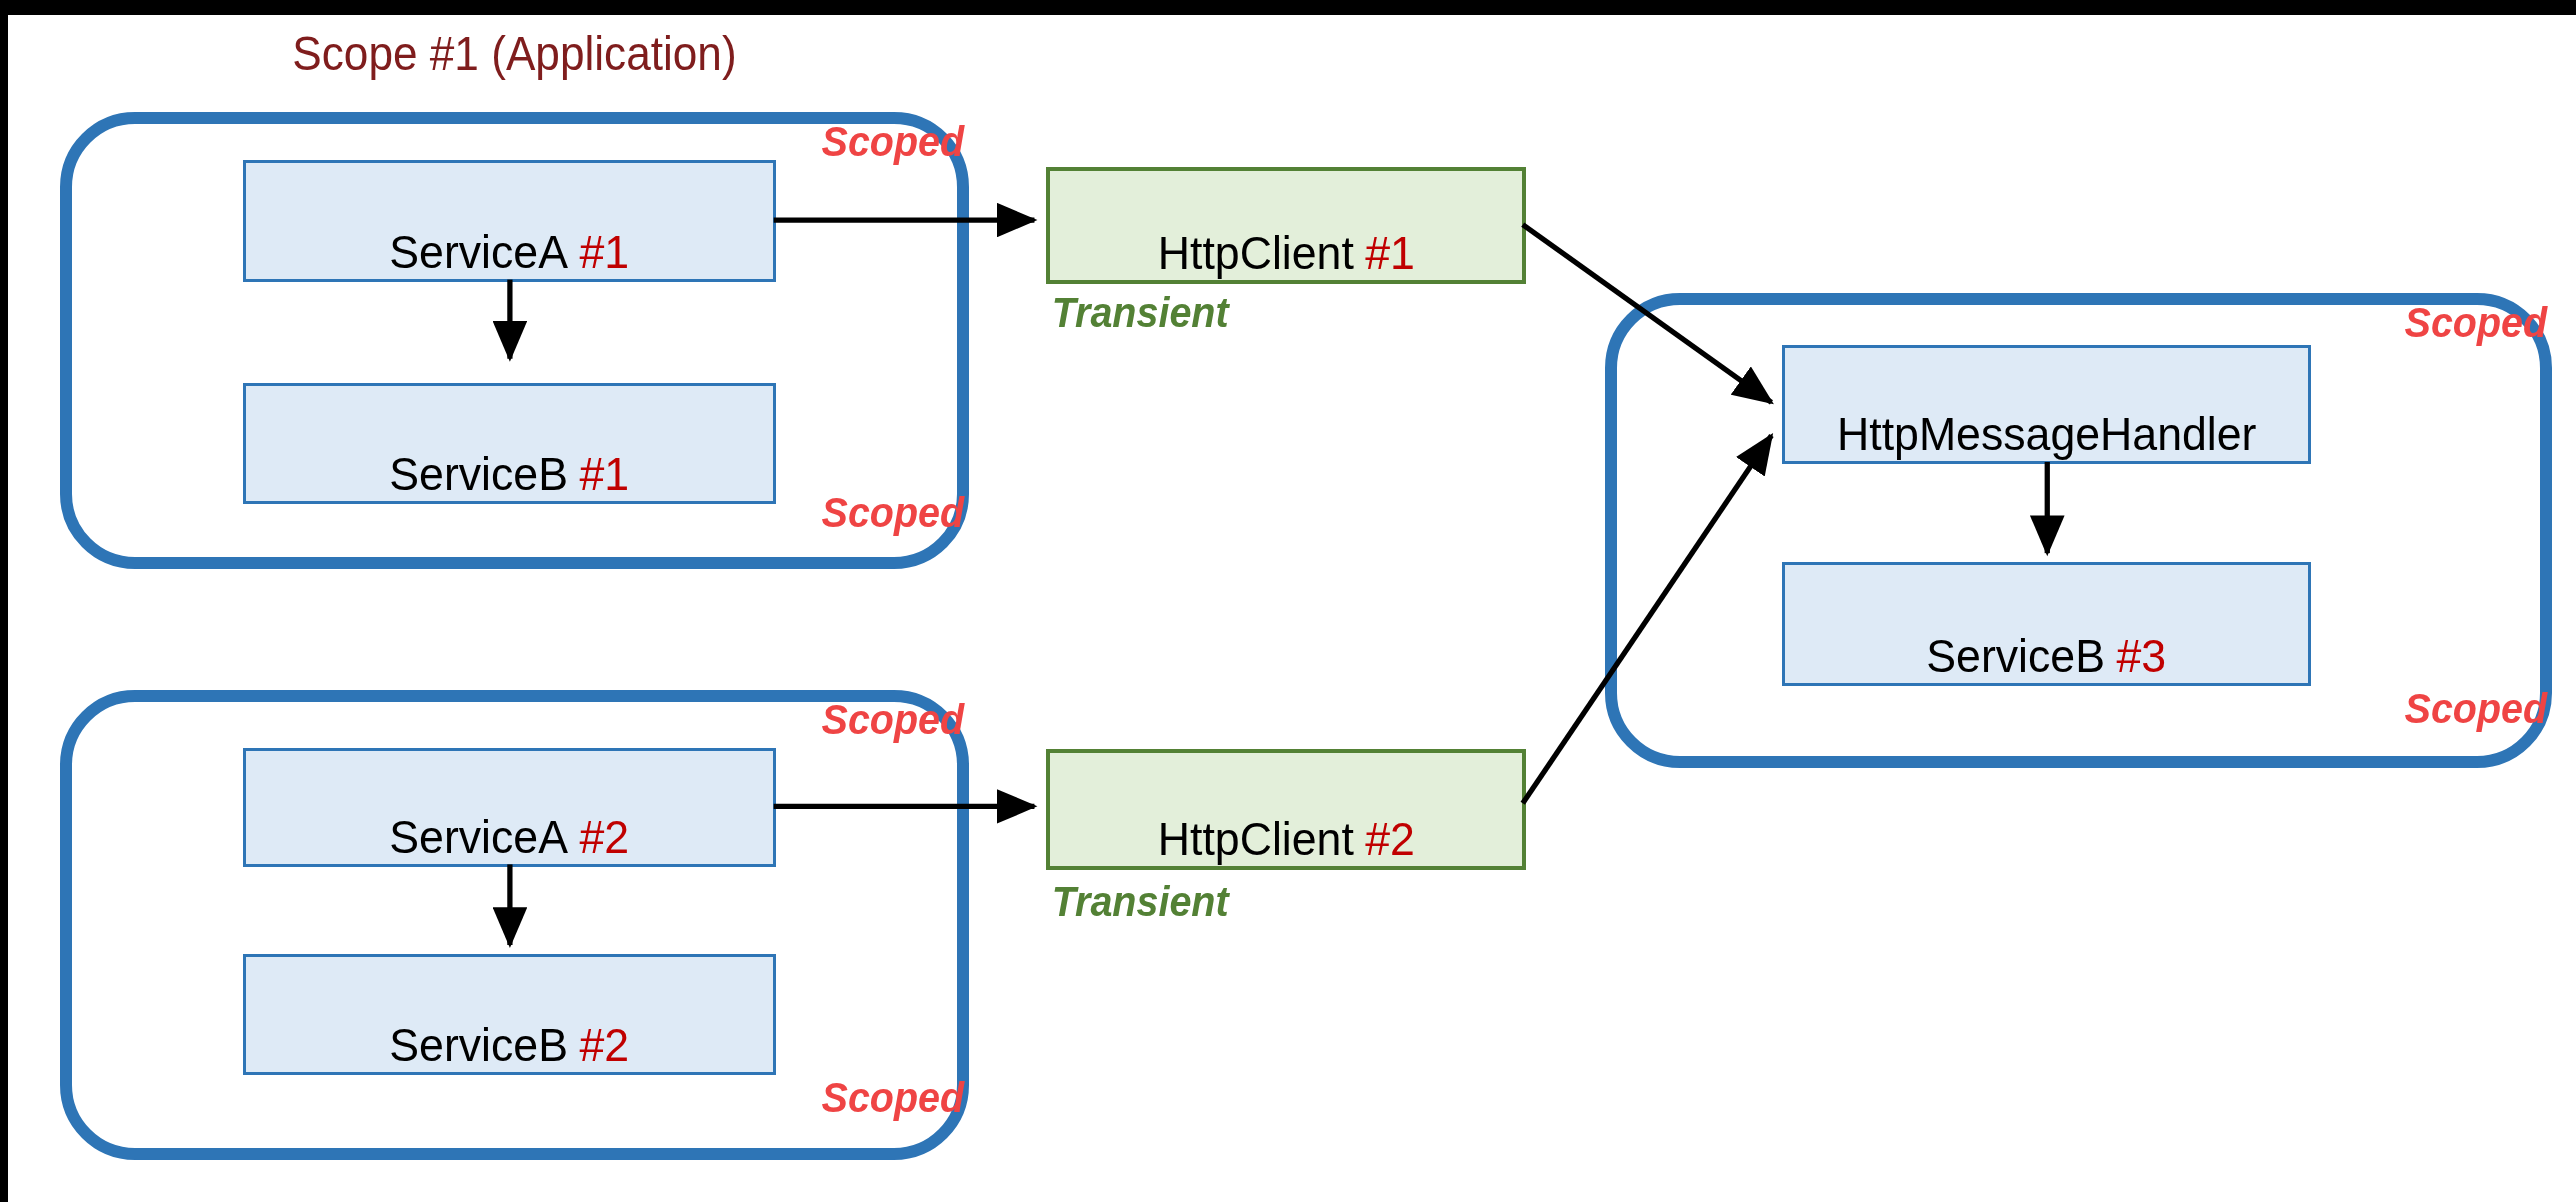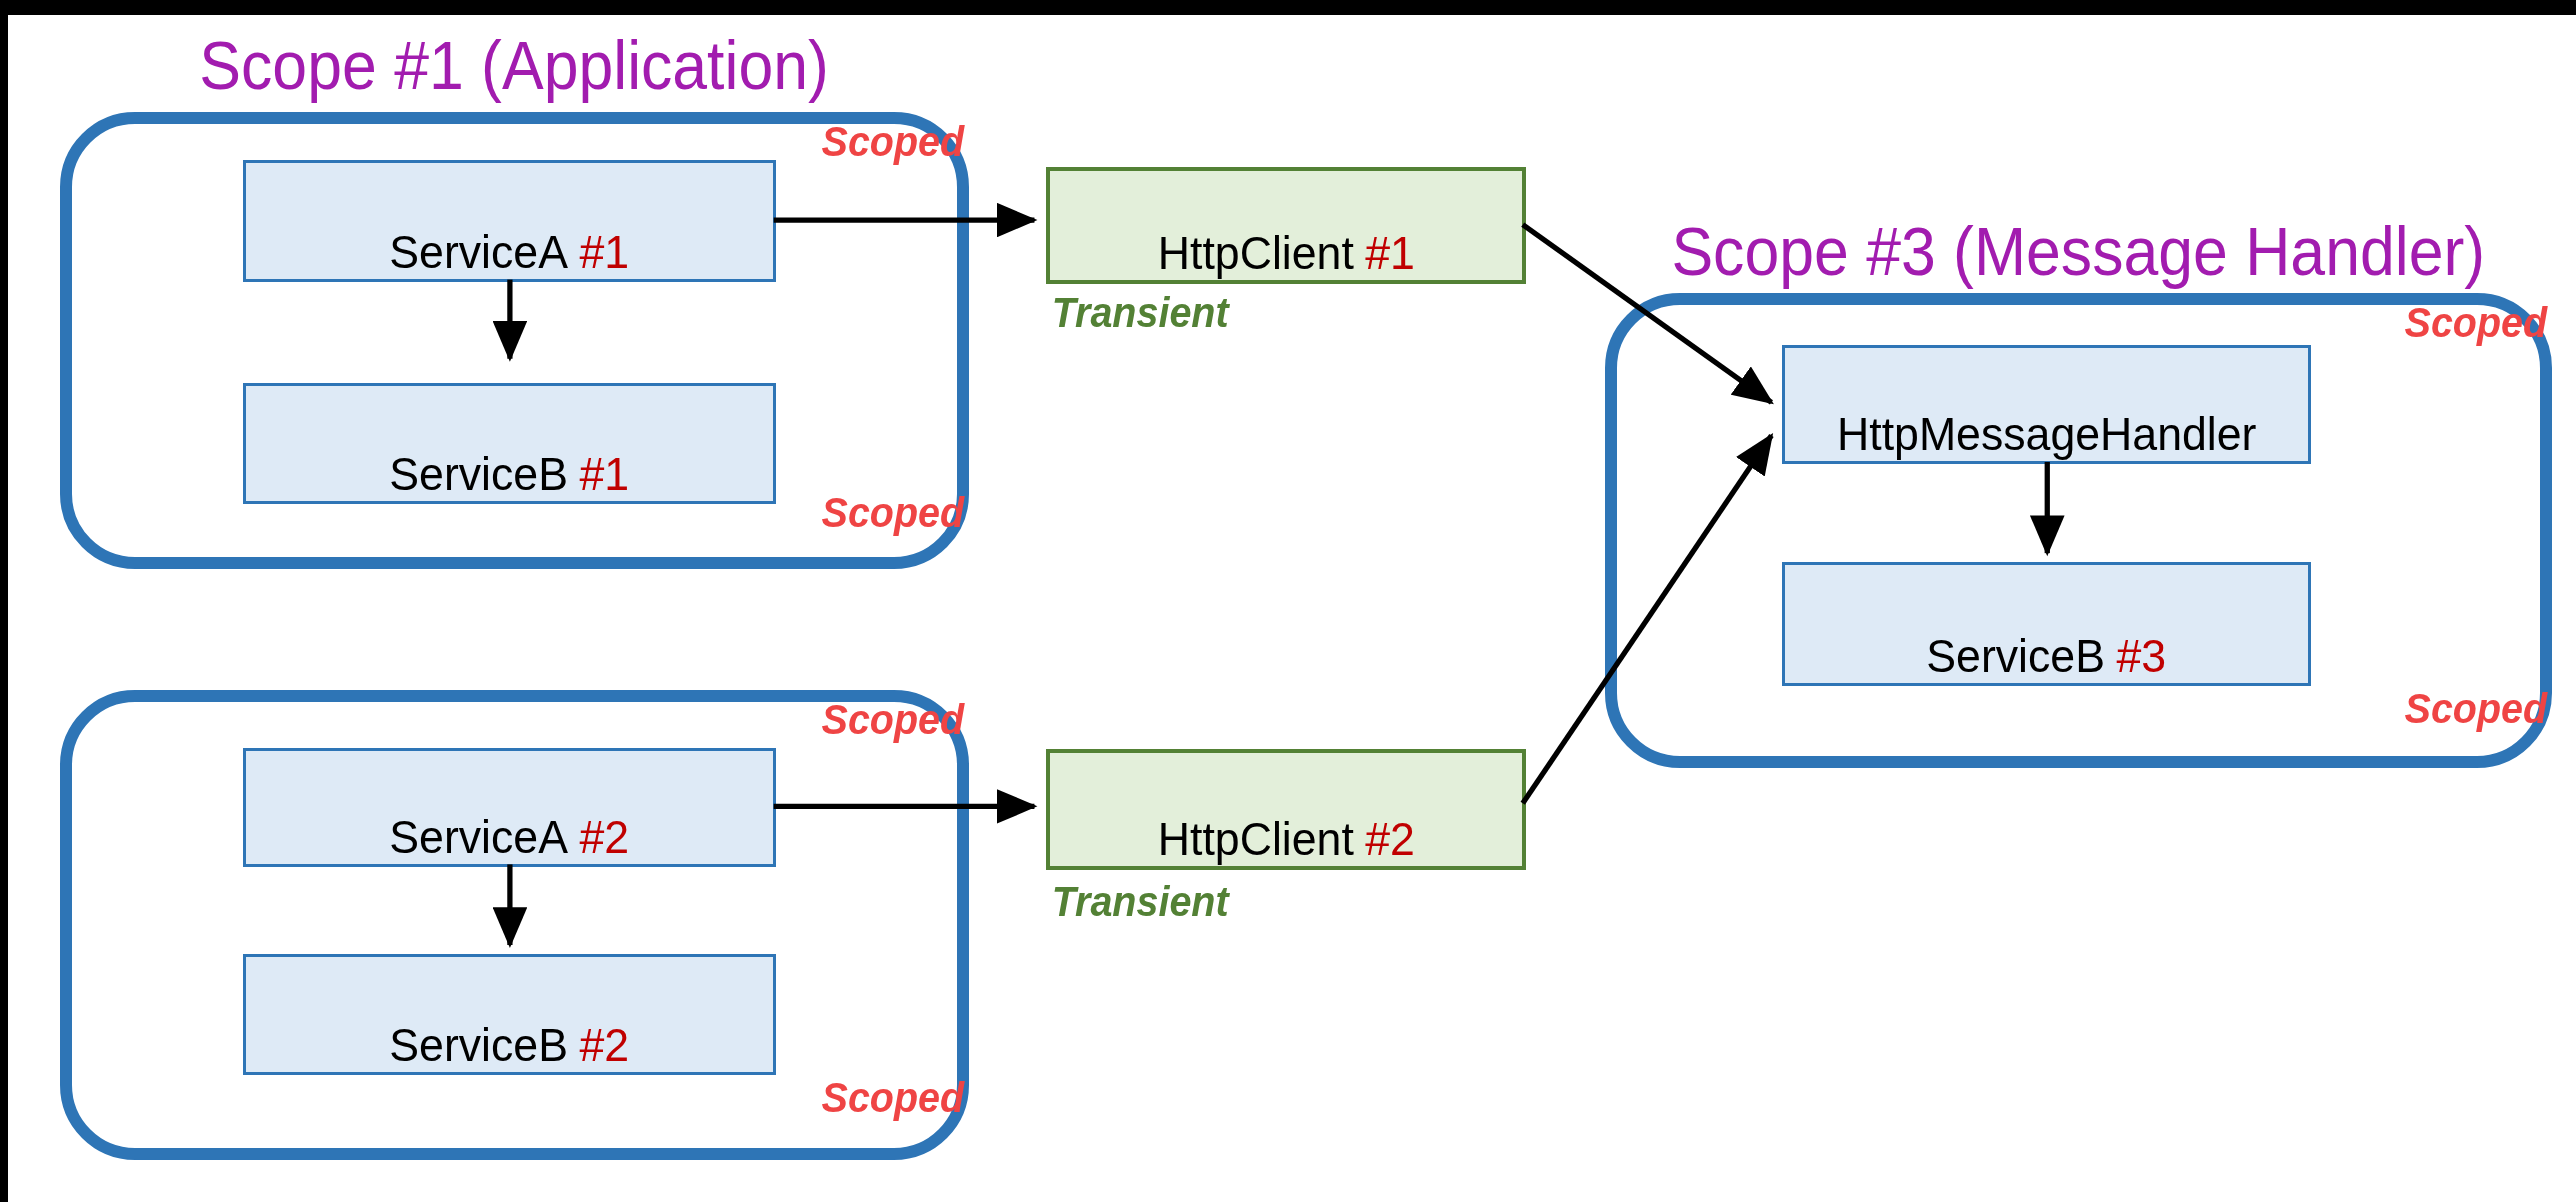--- a/index.html
+++ b/index.html
@@ -15,22 +15,22 @@
   .bar-left{left:0;top:0;width:7.5px;height:1202px;}
 
   .scope-rect{
     position:absolute;
     border:12px solid #2E75B6;
     border-radius:75px;
     background:transparent;
   }
   .scope-title{
     position:absolute;
-    color:#a21caf;
-    font-size:68px;
+    color:#7f1d1d;
+    font-size:48px;
     line-height:1.12;
     text-align:center;
     white-space:nowrap;
   }
   .scope-title .cond{display:inline-block;transform:scaleX(0.92);transform-origin:center;}
 
   .scoped-label{
     position:absolute;
     color:#ef4444;
     font-size:42px;
@@ -113,23 +113,20 @@
     <span class="cond">Scoped</span>
   </div>
 
   <div class="node node-green" style="left:1046px;top:749px;width:472px;height:113px;">
     <span class="cond"><span>HttpClient</span><span class="num">#2</span></span>
   </div>
   <div class="transient-label" style="left:1046px;top:878px;width:481px;">
     <span class="cond">Transient</span>
   </div>
 
-  <div class="scope-title" style="left:1605px;top:213px;width:947px;">
-    <span class="cond">Scope #3 (Message Handler)</span>
-  </div>
   <div class="scope-rect" style="left:1605px;top:293px;width:923px;height:451px;"></div>
   <div class="scoped-label" style="left:1605px;top:299px;width:947px;">
     <span class="cond">Scoped</span>
   </div>
   <div class="node node-blue" style="left:1782px;top:345px;width:523px;height:113px;">
     <span class="cond"><span>HttpMessageHandler</span><span class="num"></span></span>
   </div>
   <div class="node node-blue" style="left:1782px;top:562px;width:523px;height:118px;">
     <span class="cond"><span>ServiceB</span><span class="num">#3</span></span>
   </div>

